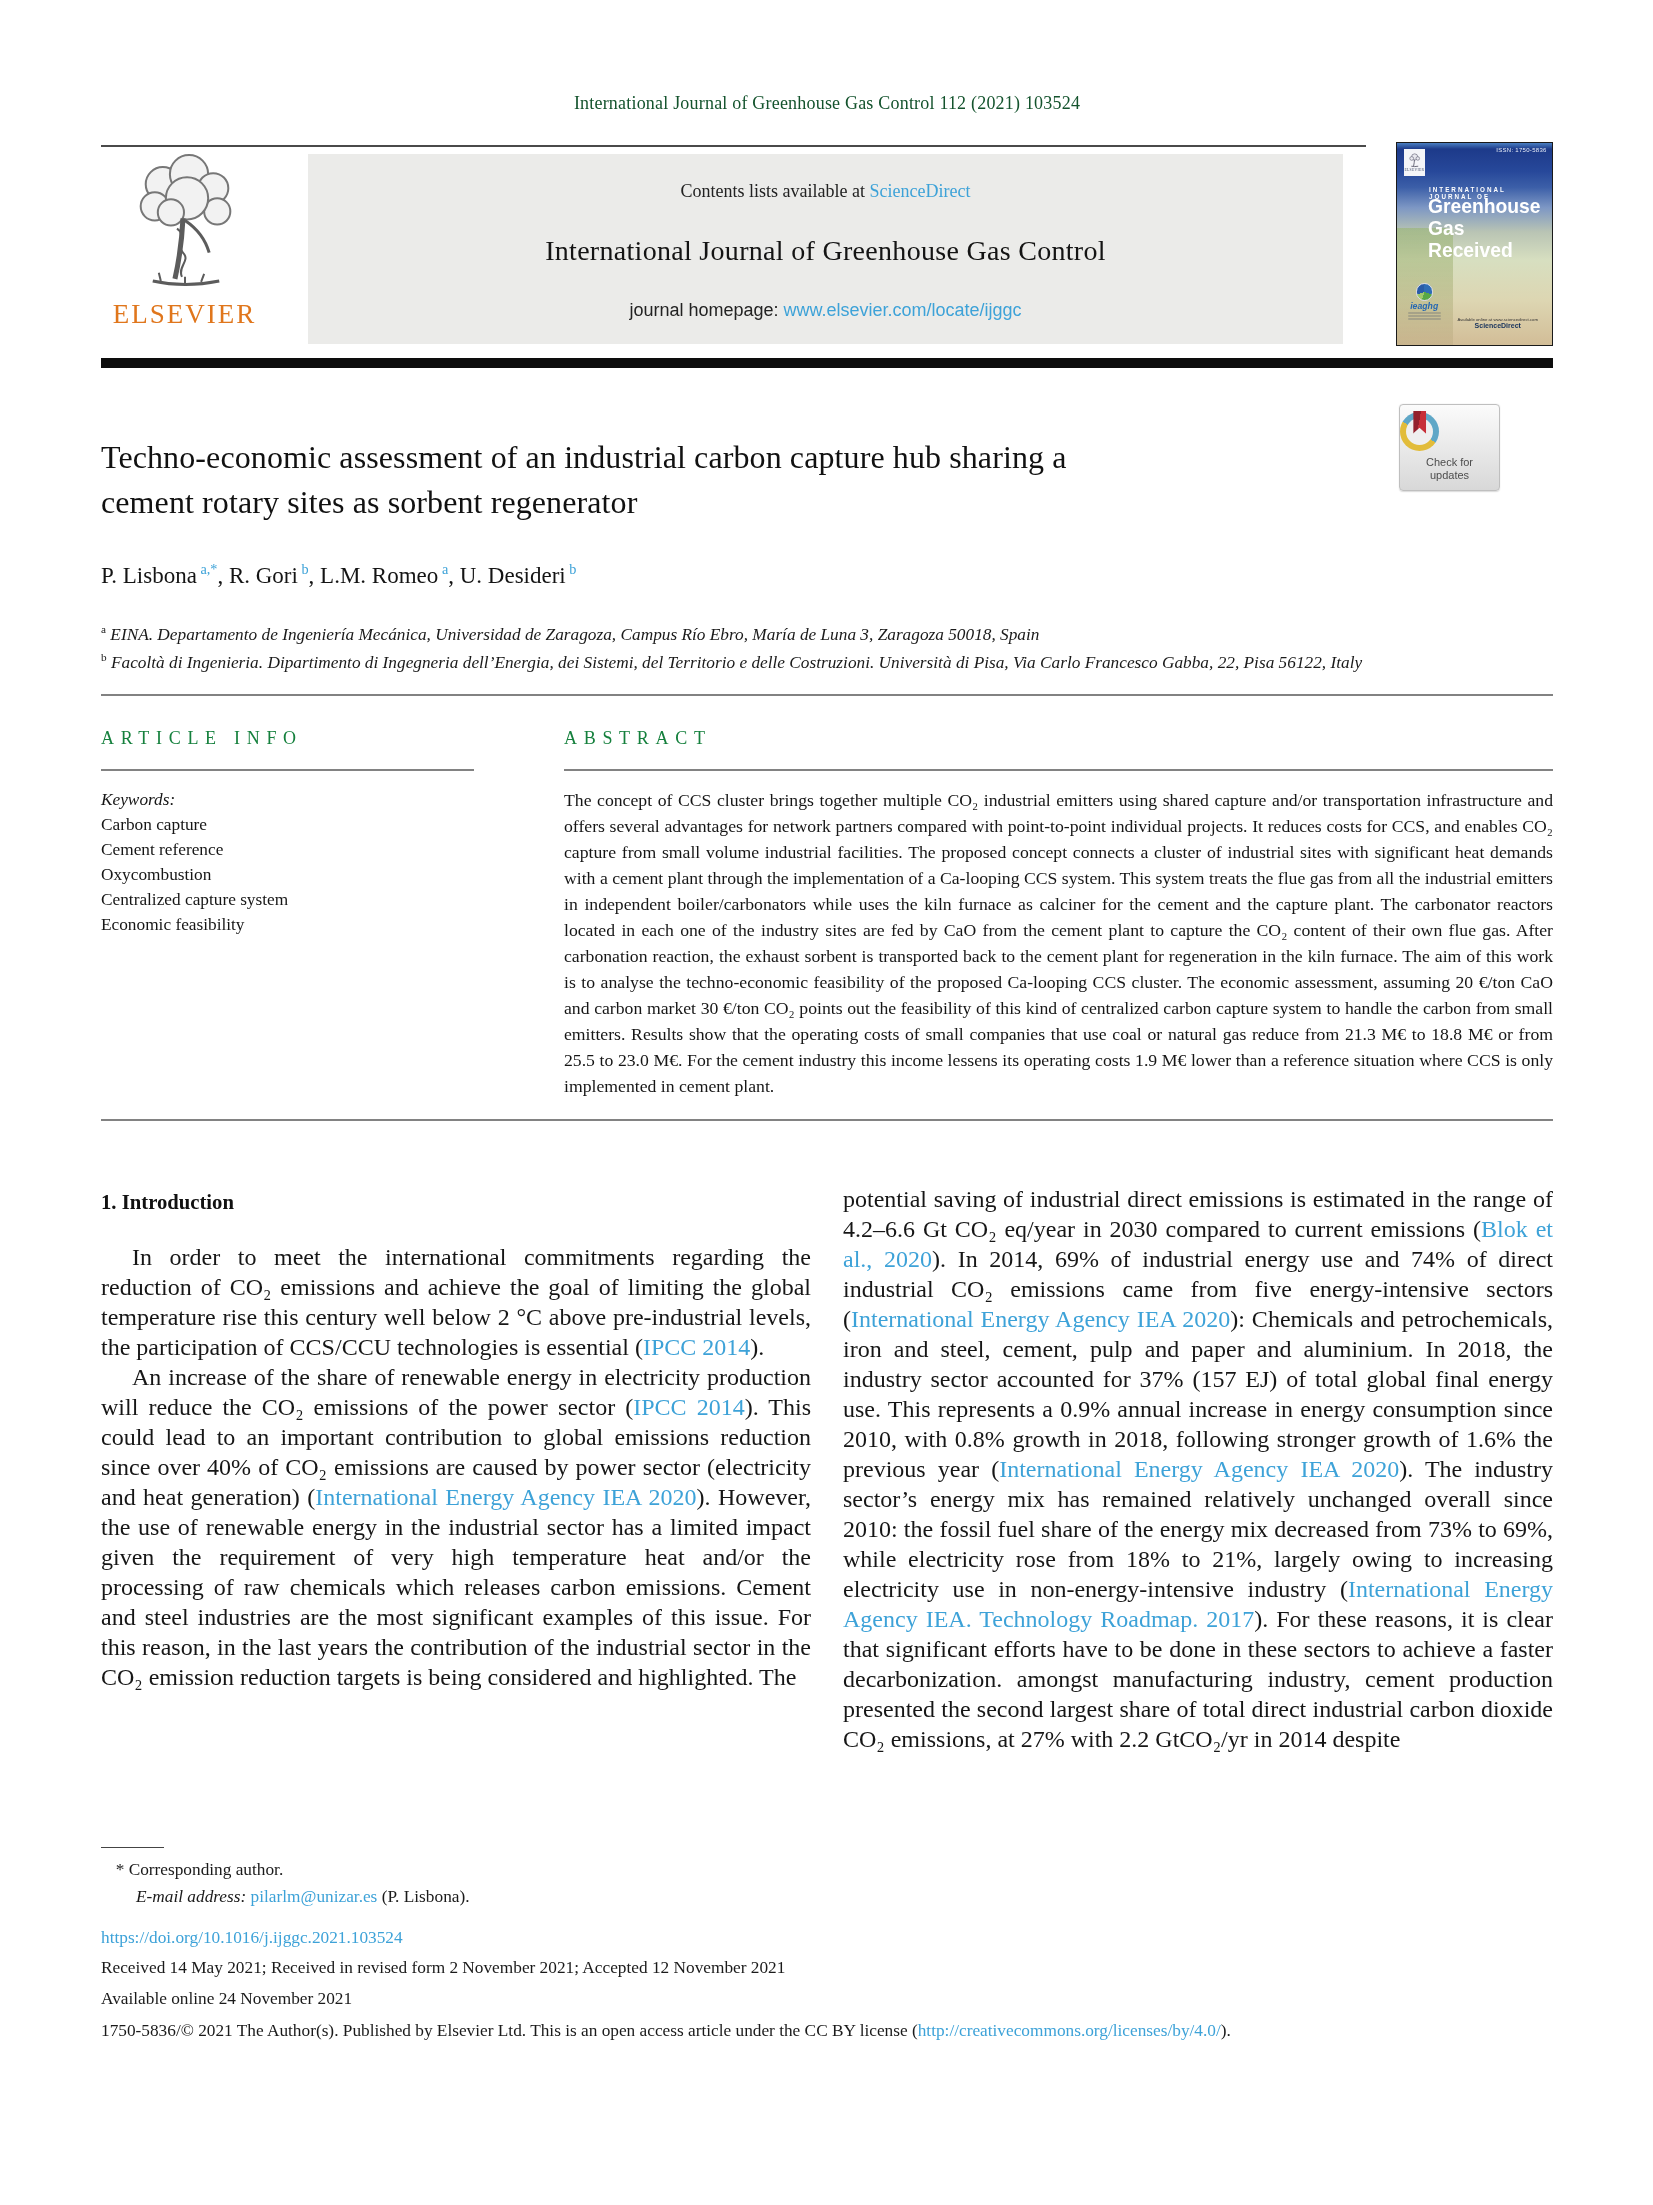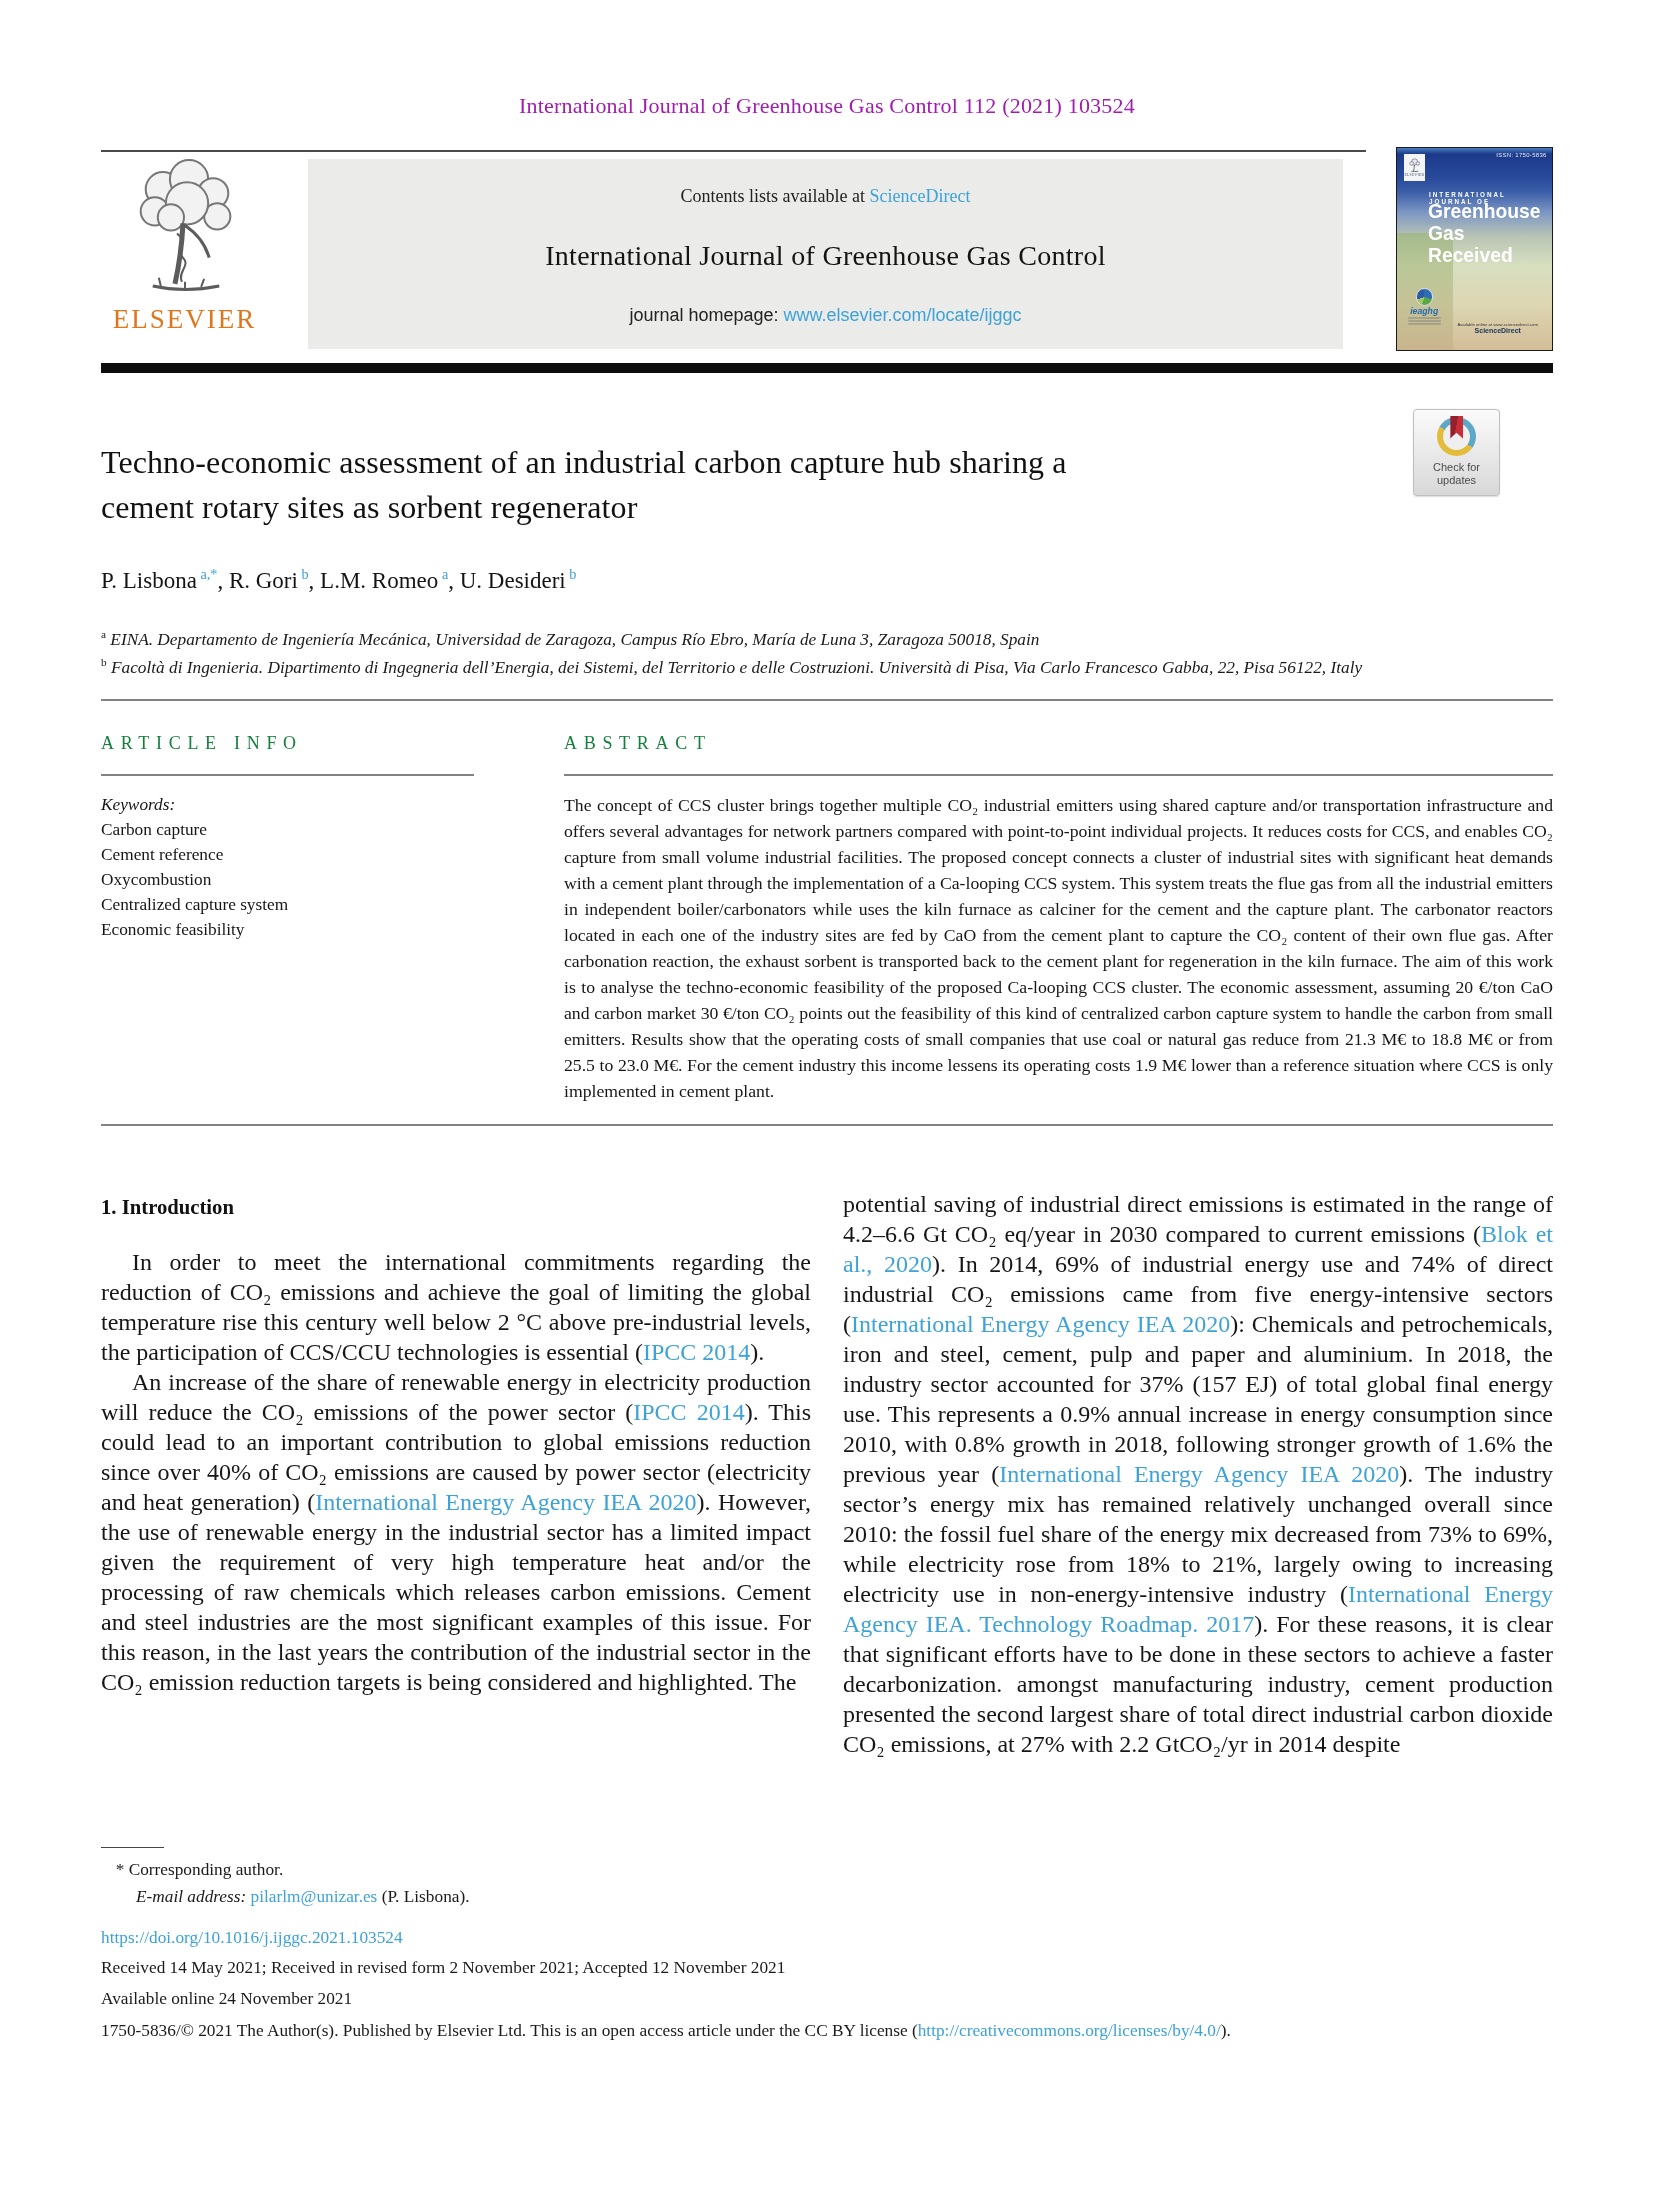--- a/index.html
+++ b/index.html
@@ -4,21 +4,21 @@
 <style>
   * { margin:0; padding:0; box-sizing:border-box; }
   html,body { background:#ffffff; }
   .page{
     position:relative; width:1654px; height:2205px; background:#fff;
     font-family:"Liberation Serif", serif; color:#161616; overflow:hidden;
   }
   .inner{ padding:0 101px; }
   .link{ color:#3da2d8; }
   
-  .citation-line{ padding-top:93px; text-align:center; font-size:22px; color:#a21caf; letter-spacing:0.2px; }
+  .citation-line{ padding-top:93px; text-align:center; font-size:18px; color:#14532d; letter-spacing:0.2px; }
   
   .header-row{ margin-top:31px; display:flex; align-items:flex-start; }
   .masthead-left{ flex:1; border-top:2px solid #4a4a4a; }
   .band{ display:flex; margin-top:6.7px; height:190px; }
   .elsevier-logo{ width:167px; margin-right:40px; display:flex; flex-direction:column; align-items:center; justify-content:flex-start; }
   .elsevier-word{ margin-top:4px; font-size:27px; letter-spacing:2px; color:#e0761c; font-family:"Liberation Serif",serif; }
   .gray-box{ flex:1; margin-right:23px; background:#ebebe9; display:flex; flex-direction:column; align-items:center; justify-content:space-between; padding:27px 13.3px 23px; }
   .contents-line{ font-size:18px; color:#222; }
   .masthead-title{ font-size:28px; color:#141414; letter-spacing:0.3px; }
   .homepage-line{ font-family:"Liberation Sans", sans-serif; font-size:18px; color:#222; }
@@ -41,21 +41,21 @@
   .ieaghg-word{ font-family:"Liberation Sans",sans-serif; font-style:italic; font-weight:bold; font-size:8.7px; color:#2668b2; }
   .fineprint-bar{ height:2px; background:#8a8a80; margin:1.3px 4px; opacity:0.55; border-radius:1.3px;}
   .cv-avail{ position:absolute; bottom:16px; left:32%; width:66%; text-align:center; z-index:2;}
   .cv-avail-line{ font-family:"Liberation Sans",sans-serif; font-size:4.3px; color:#333; }
   .cv-sd{ font-family:"Liberation Sans",sans-serif; font-weight:bold; font-size:7px; color:#16325c; }
   
   .black-bar{ height:10.7px; background:#0d0d0d; margin-top:12px; }
   
   .title-row{ margin-top:36px; display:flex; justify-content:space-between; align-items:flex-start; }
   .article-title{ font-size:32px; font-weight:normal; color:#111; line-height:45px; margin-top:31px; letter-spacing:0.1px;}
-  .check-badge{ width:87px; margin-right:53px; background:linear-gradient(180deg,#fbfbfb,#d8d8d8); border:0.7px solid #bfbfbf; border-radius:4px; padding:6.7px 0 8px; display:flex; flex-direction:column; align-items:center; box-shadow:0 0.7px 1.3px rgba(0,0,0,0.15); }
+  .check-badge{ width:101px; margin-right:53px; background:linear-gradient(180deg,#fbfbfb,#d8d8d8); border:0.7px solid #bfbfbf; border-radius:4px; padding:6.7px 0 8px; display:flex; flex-direction:column; box-shadow:0 0.7px 1.3px rgba(0,0,0,0.15); }
   .ring{ width:39px; height:39px; border-radius:50%; position:relative;
     background:conic-gradient(from 0deg, #5fa7c7 0deg 125deg, #e2bc3a 125deg 300deg, #5fa7c7 300deg 360deg); }
   .ring-hole{ position:absolute; inset:6px; border-radius:50%; background:#efefef; }
   .bookmark{ position:absolute; left:50%; top:-1.3px; transform:translateX(-50%); width:13.3px; height:23px;
     background:linear-gradient(100deg,#93202c 0 45%, #c72f38 45%);
     clip-path:polygon(0 0,100% 0,100% 100%,50% 74%,0 100%); }
   .badge-text{ margin-top:5.3px; font-family:"Liberation Sans",sans-serif; font-size:11px; line-height:12.7px; color:#4d4d4d; text-align:center; }
   
   .authors{ margin-top:36px; font-size:23px; color:#141414; }
   .authors sup{ font-size:0.62em; color:#3da2d8; }

